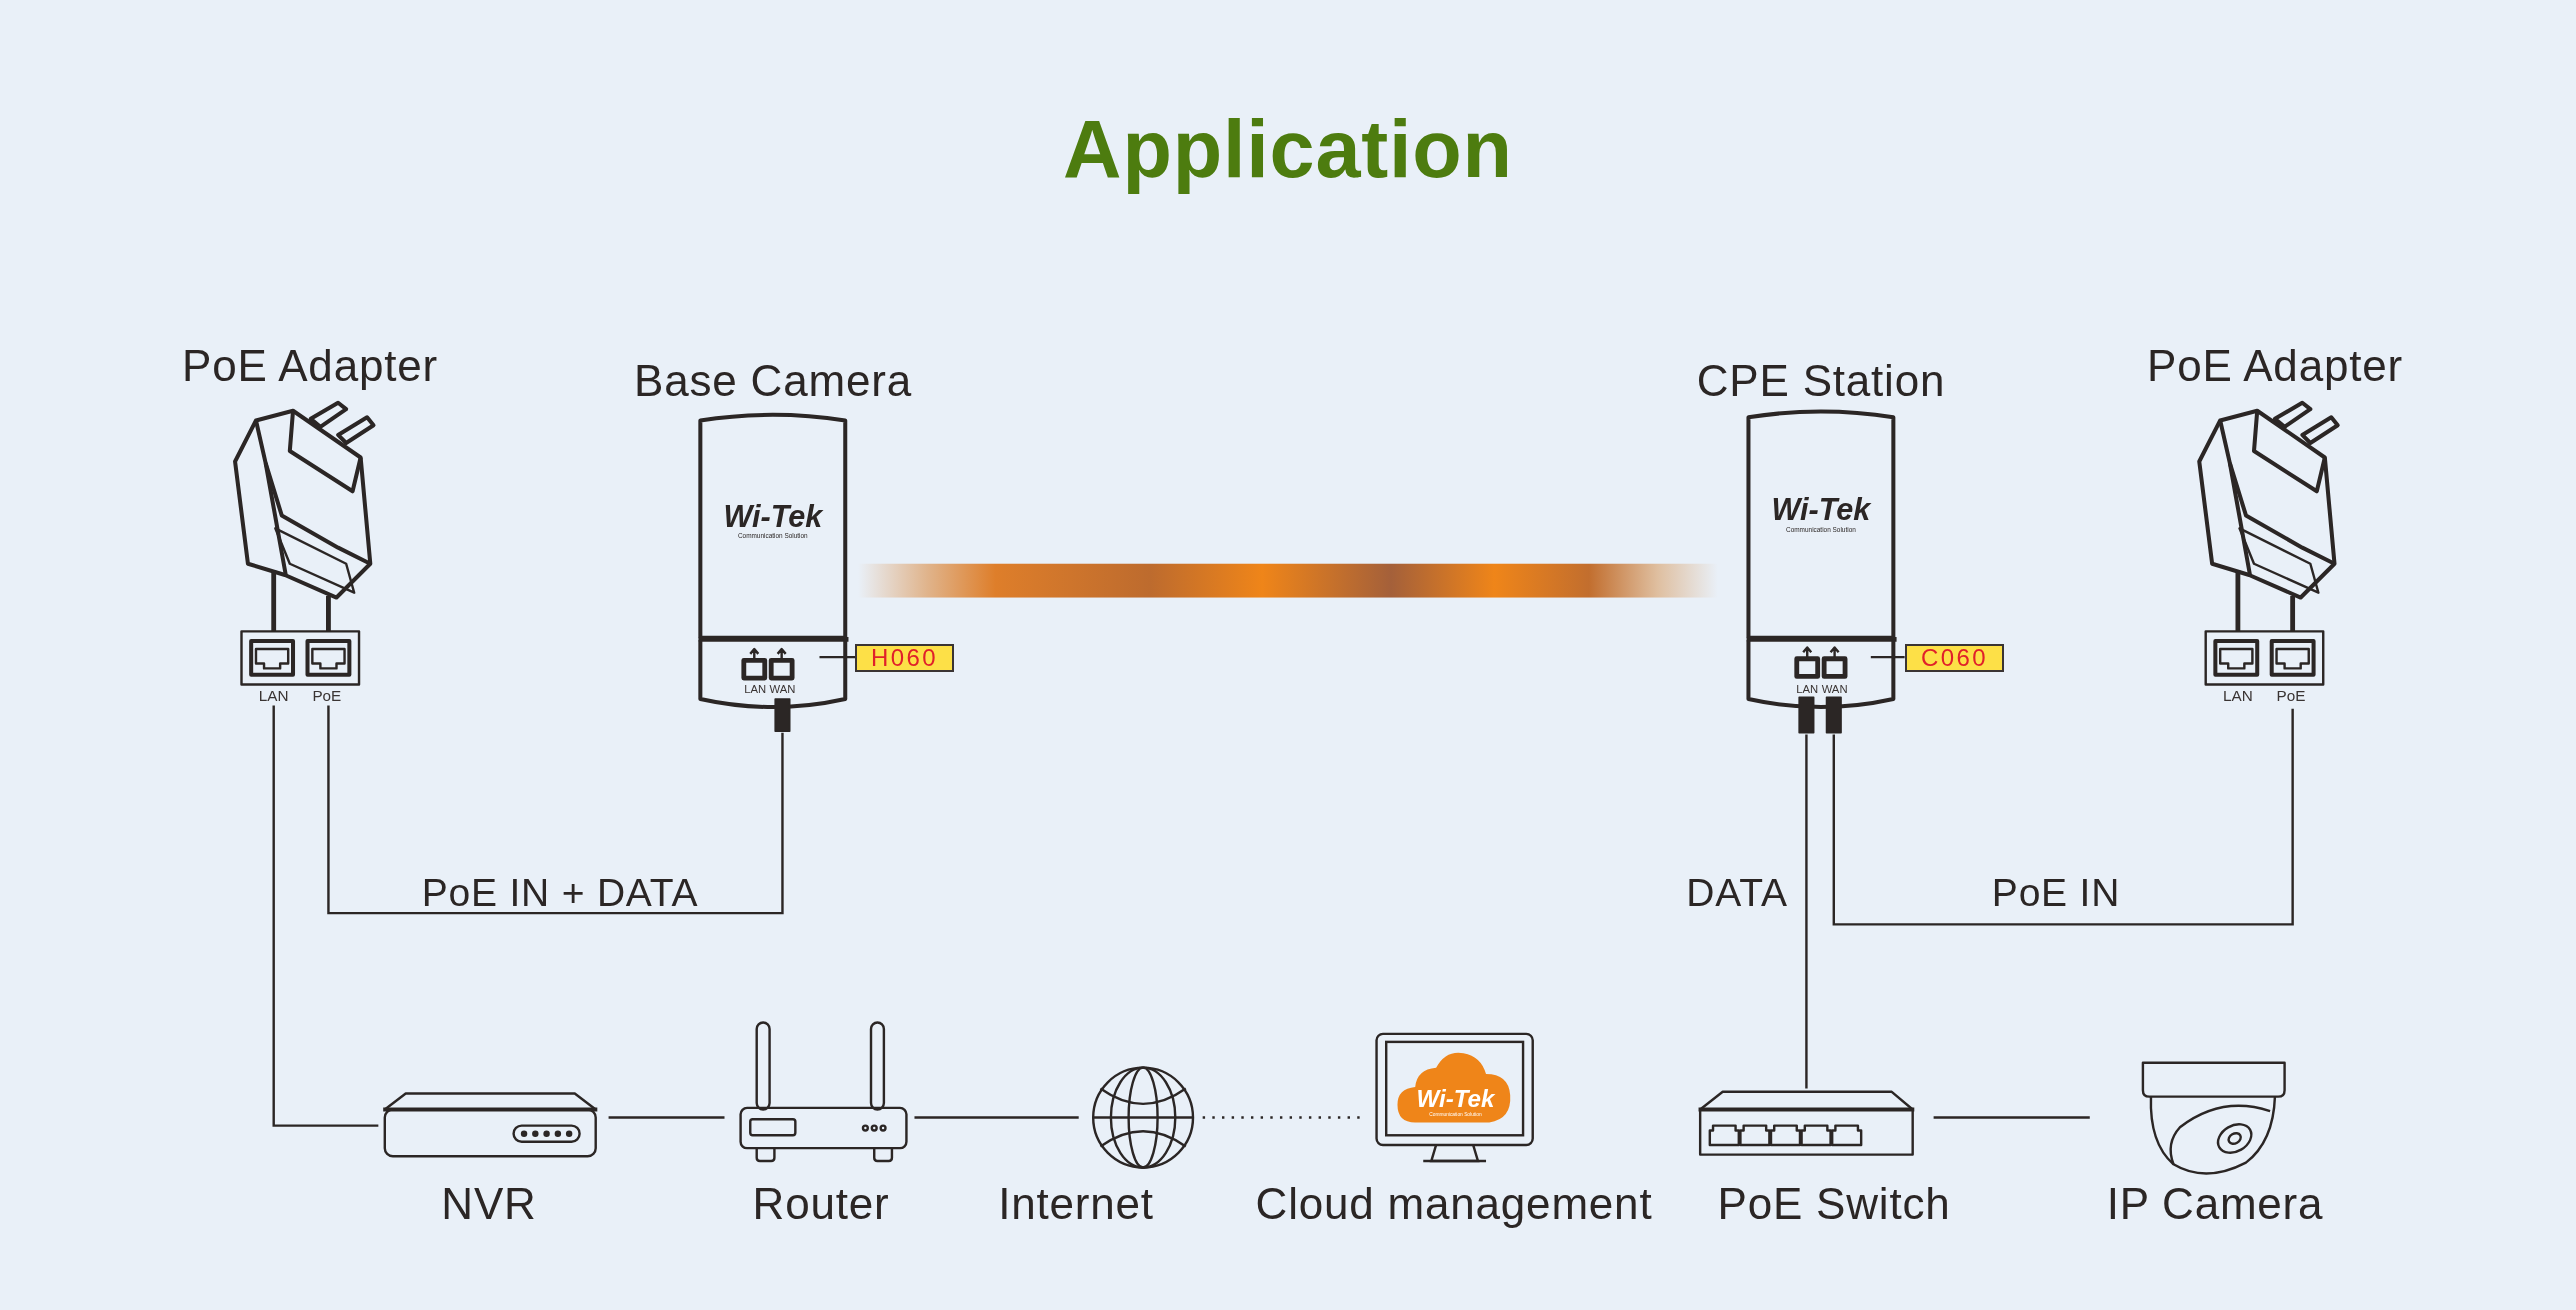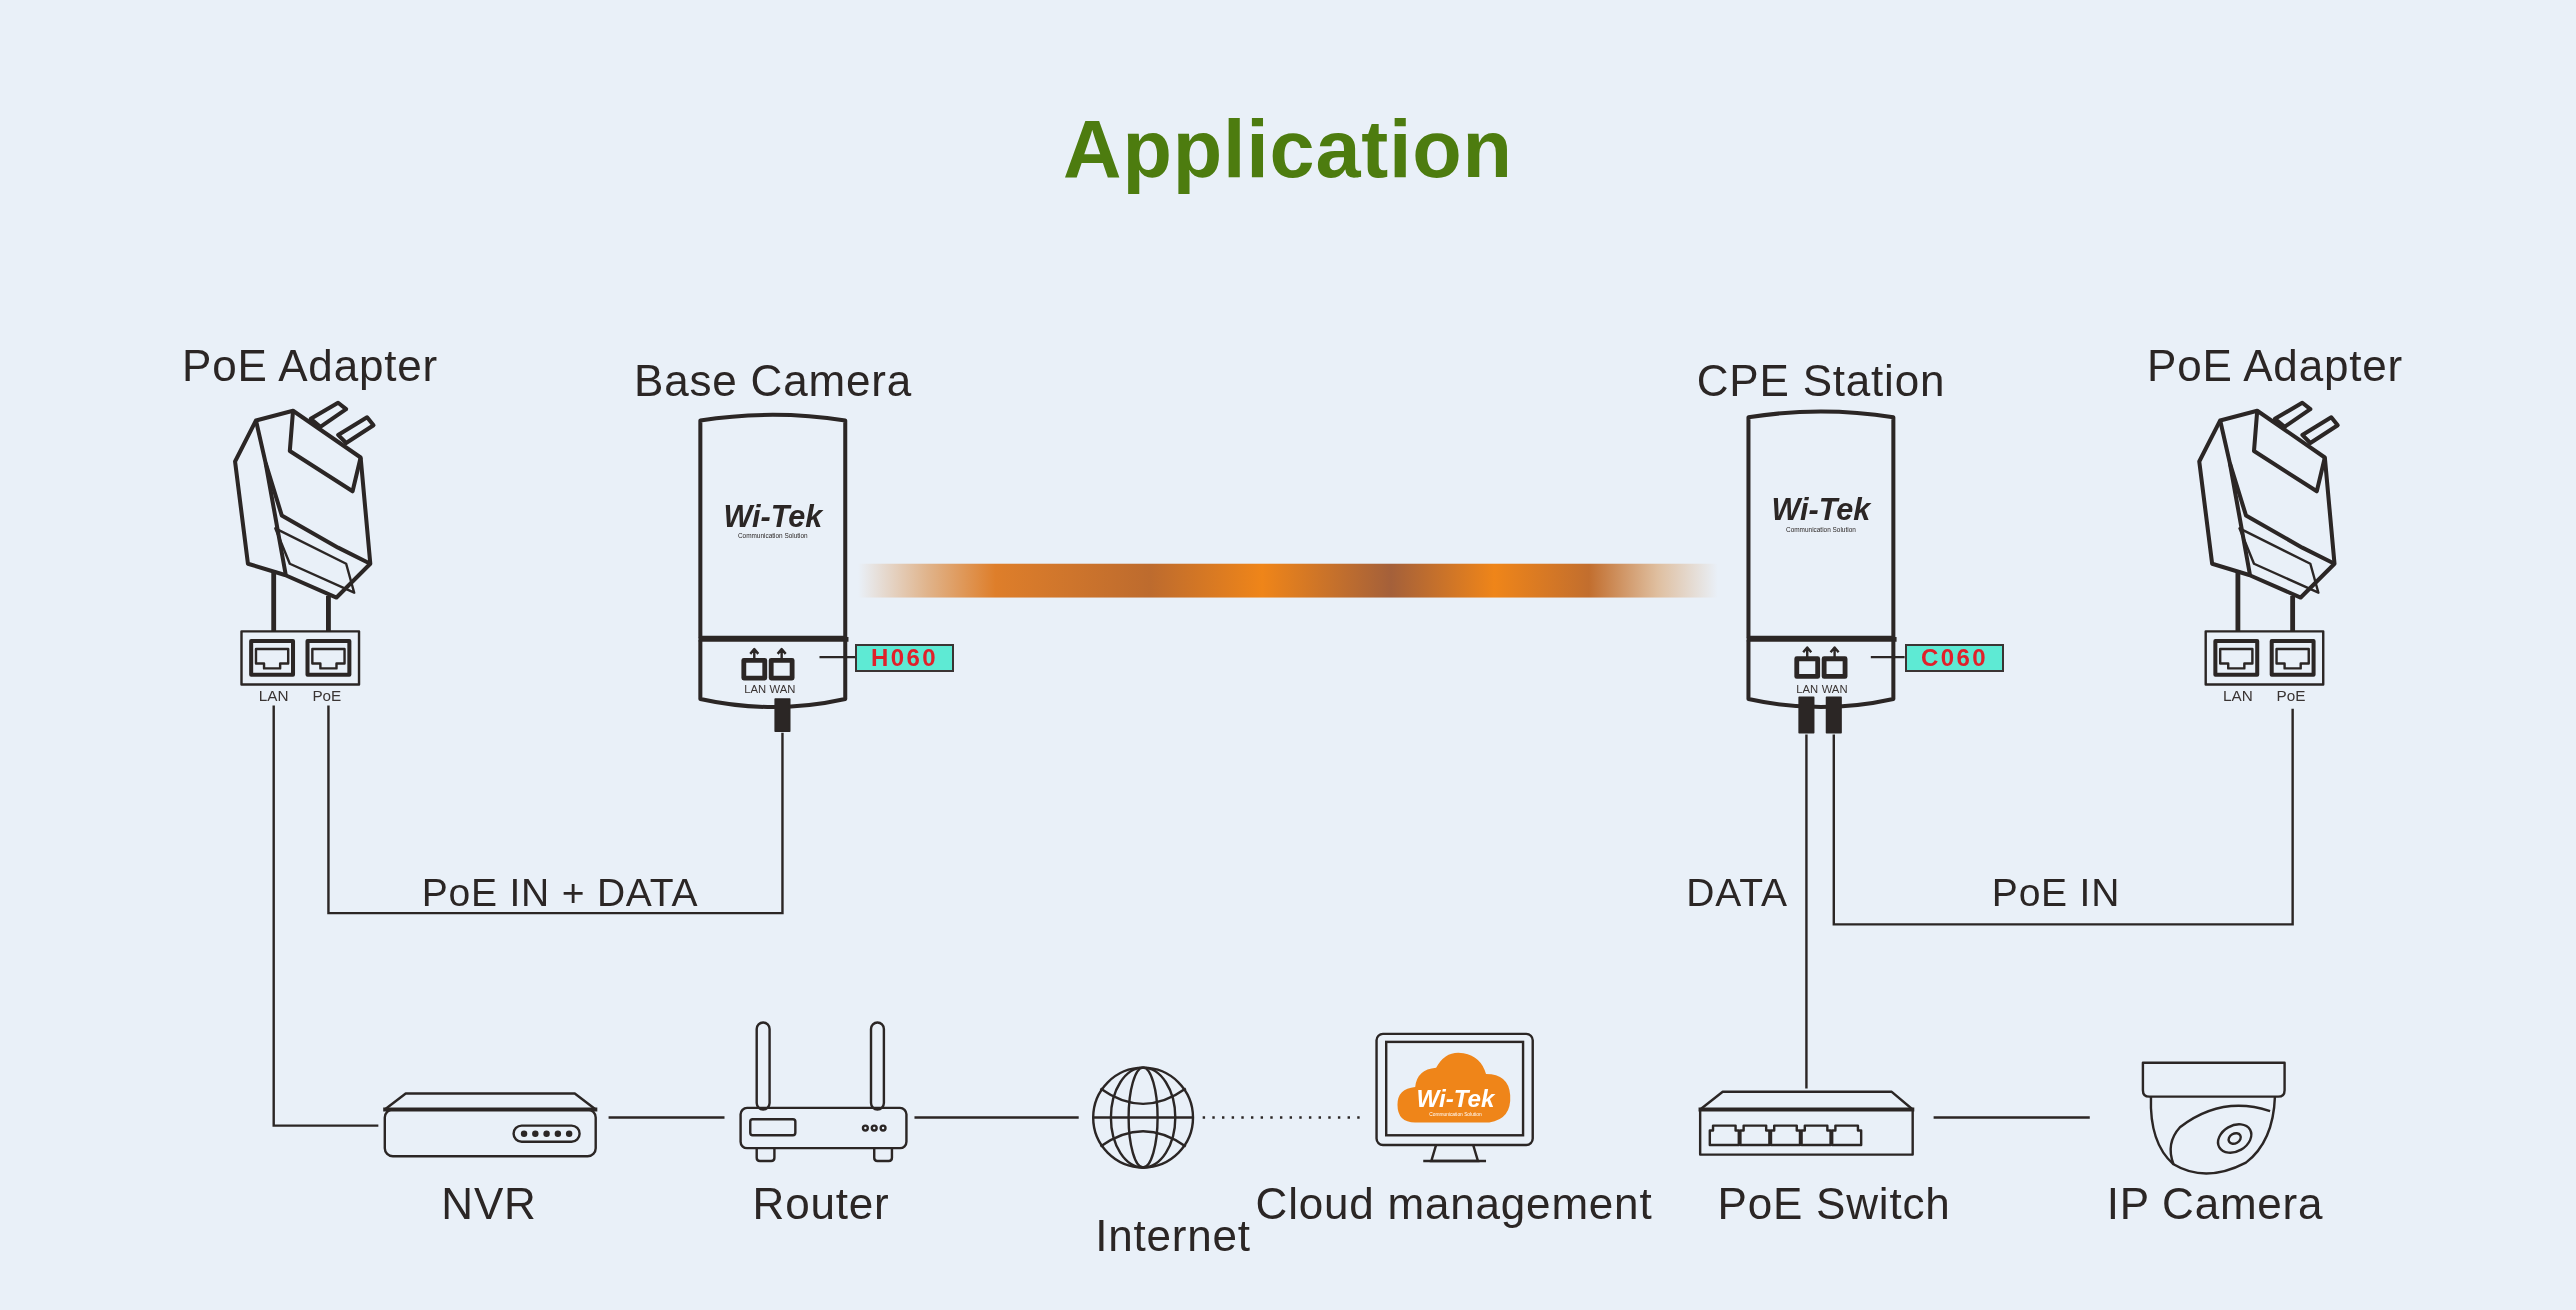--- a/index.html
+++ b/index.html
@@ -3,22 +3,22 @@
 <meta charset="utf-8">
 <style>
   html, body { margin:0; padding:0; }
   body { width:2576px; height:1311px; background:#e9f0f8; position:relative; overflow:hidden;
          font-family:"Liberation Sans", sans-serif; color:#2b2625; }
   .title { position:absolute; left:0; width:2576px; top:103px; text-align:center;
            font-size:81px; font-weight:bold; letter-spacing:0.8px; color:#4d7c0f; }
   .lbl { position:absolute; font-size:44px; white-space:nowrap; transform:translateX(-50%); letter-spacing:0.8px; }
   .big { position:absolute; font-size:39px; white-space:nowrap; transform:translateX(-50%); letter-spacing:0.8px; }
   svg.stage { position:absolute; left:0; top:0; }
-  .tag { position:absolute; border:2.4px solid #3a3433; background:#5eead4; color:#e0202a;
-         font-size:24px; letter-spacing:2.4px; text-align:center; line-height:24px;font-weight:bold; }
+  .tag { position:absolute; border:2.4px solid #3a3433; background:#fde047; color:#e0202a;
+         font-size:24px; letter-spacing:2.4px; text-align:center; line-height:24px; }
   .small { font-family:"Liberation Sans", sans-serif; }
 </style>
 </head>
 <body>
 
 <div class="title">Application</div>
 
 <svg class="stage" width="2576" height="1311" viewBox="0 0 3200 1628">
   <defs>
     <linearGradient id="beam" x1="0" x2="1" y1="0" y2="0">
@@ -192,17 +192,17 @@
 <div class="lbl" style="left:773px; top:356px;">Base Camera</div>
 <div class="lbl" style="left:1821px; top:356px;">CPE Station</div>
 <div class="lbl" style="left:2275px; top:341px;">PoE Adapter</div>
 
 <div class="big" style="left:560px; top:871px;">PoE IN + DATA</div>
 <div class="big" style="left:1737px; top:871px;">DATA</div>
 <div class="big" style="left:2056px; top:871px;">PoE IN</div>
 
 <div class="lbl" style="left:489px; top:1179px;">NVR</div>
 <div class="lbl" style="left:821px; top:1179px;">Router</div>
-<div class="lbl" style="left:1173px; top:1179px;margin-top:32px;">Internet</div>
+<div class="lbl" style="left:1076px; top:1179px;">Internet</div>
 <div class="lbl" style="left:1454px; top:1179px;">Cloud management</div>
 <div class="lbl" style="left:1806px; top:1179px;margin-left:28px;">PoE Switch</div>
 <div class="lbl" style="left:2215px; top:1179px;">IP Camera</div>
 
 
 </body></html>

